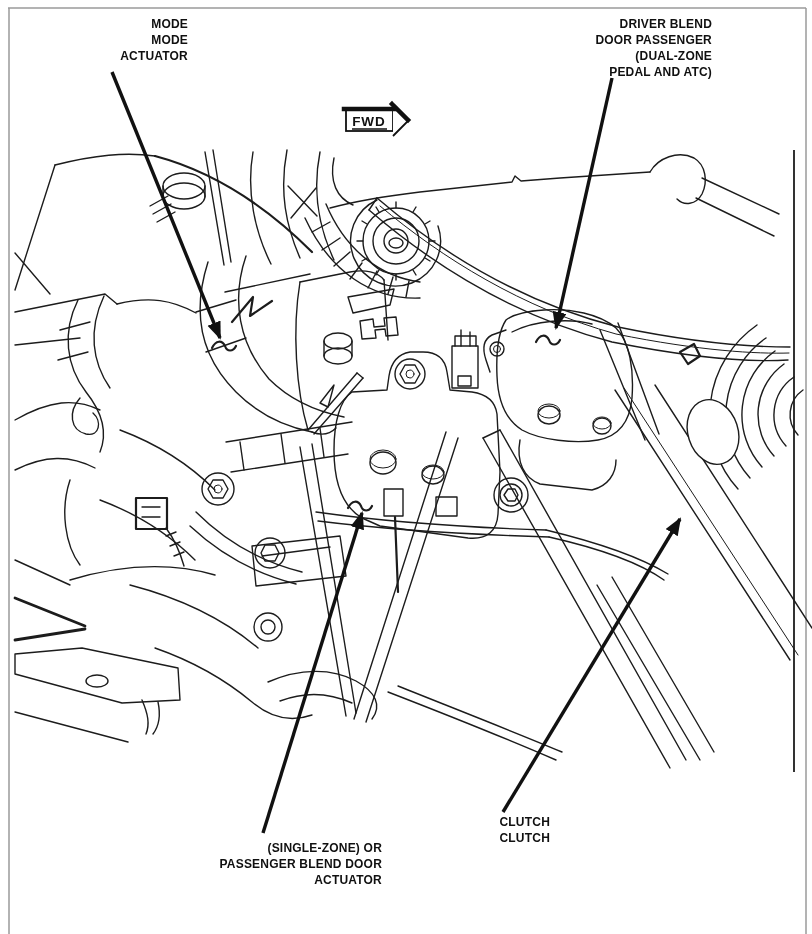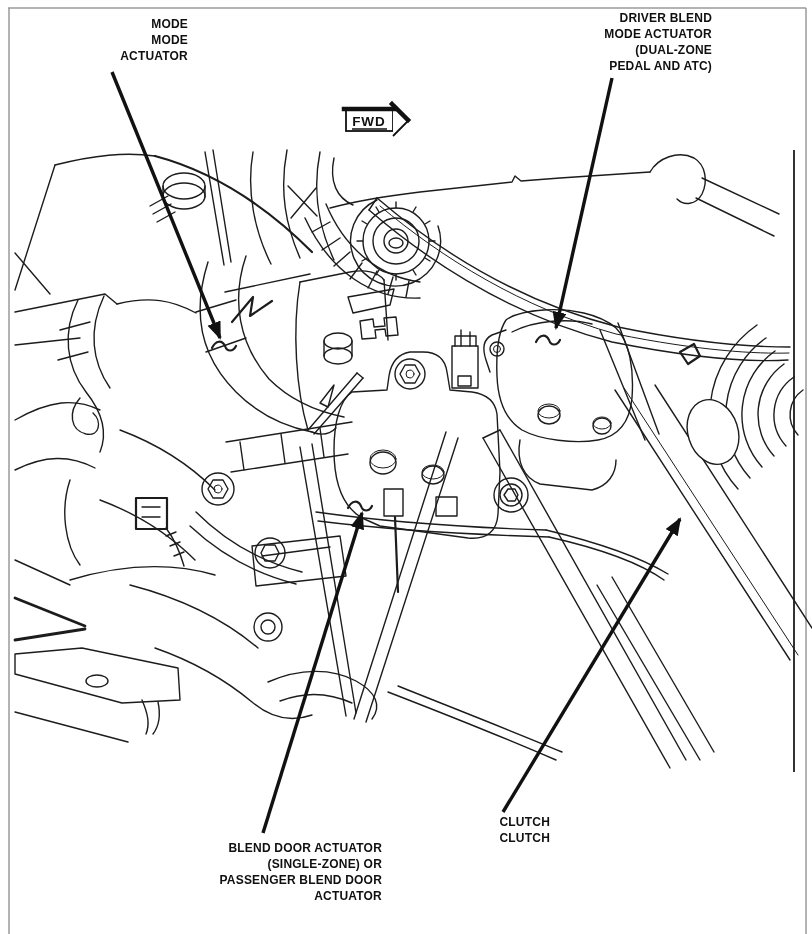--- a/index.html
+++ b/index.html
@@ -279,29 +279,28 @@
     <line x1="503" y1="812" x2="680" y2="519" marker-end="url(#ah)"></line>
   </g>
 </svg>
 
 <div class="callout" style="left:38px;top:16px;width:150px;">
   <div>MODE</div>
   <div>MODE</div>
   <div>ACTUATOR</div>
 </div>
 
-<div class="callout" style="left:540px;top:10px;width:172px;">
+<div class="callout" style="left:540px;top:16px;width:172px;">
   <div>DRIVER BLEND</div>
-  <div>MODE ACTUATOR</div>
+  <div>DOOR PASSENGER</div>
   <div>(DUAL-ZONE</div>
   <div>PEDAL AND ATC)</div>
 </div>
 
 <div class="callout" style="left:120px;top:840px;width:262px;">
-  <div>BLEND DOOR ACTUATOR</div>
   <div>(SINGLE-ZONE) OR</div>
   <div>PASSENGER BLEND DOOR</div>
   <div>ACTUATOR</div>
 </div>
 
 <div class="callout" style="left:446px;top:814px;width:104px;">
   <div>CLUTCH</div>
   <div>CLUTCH</div>
 </div>
 

